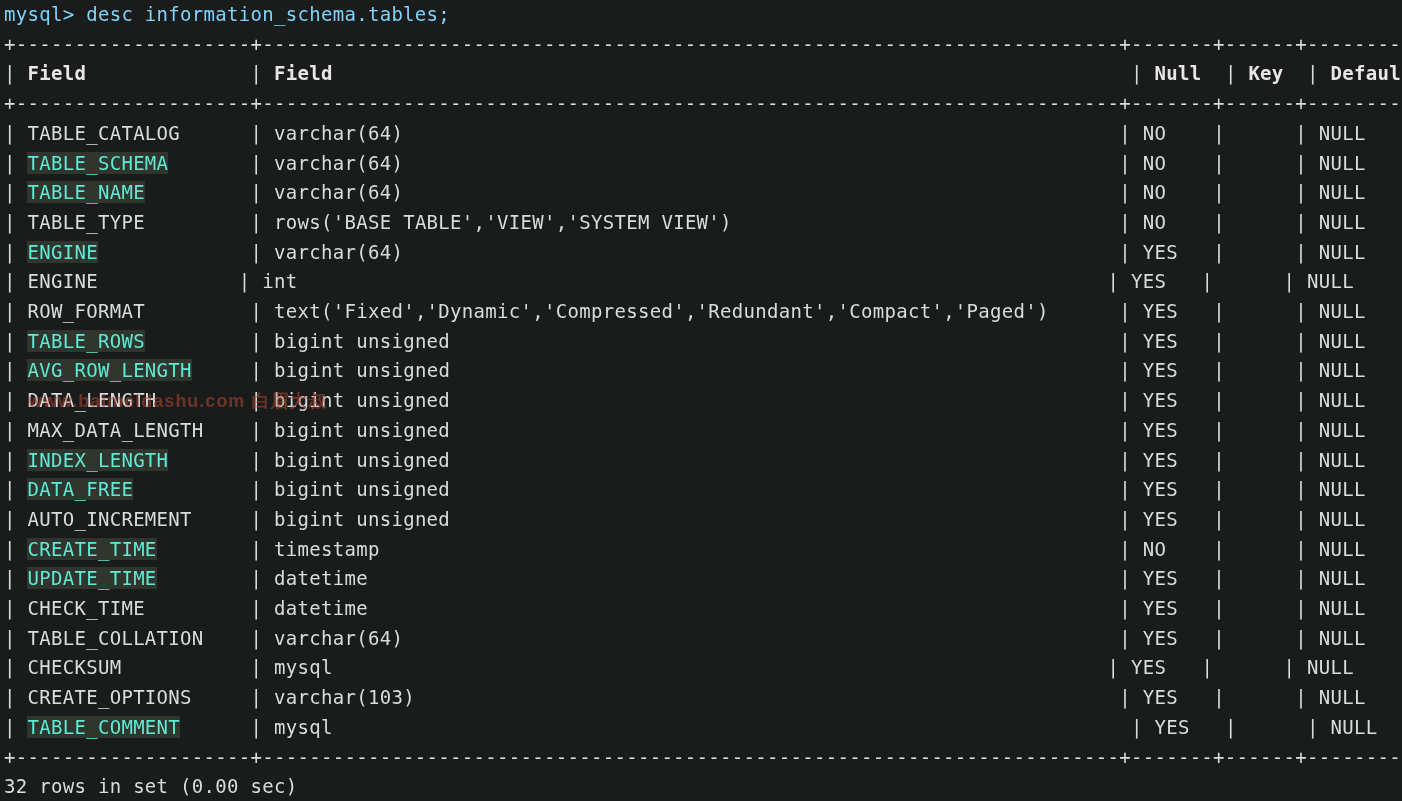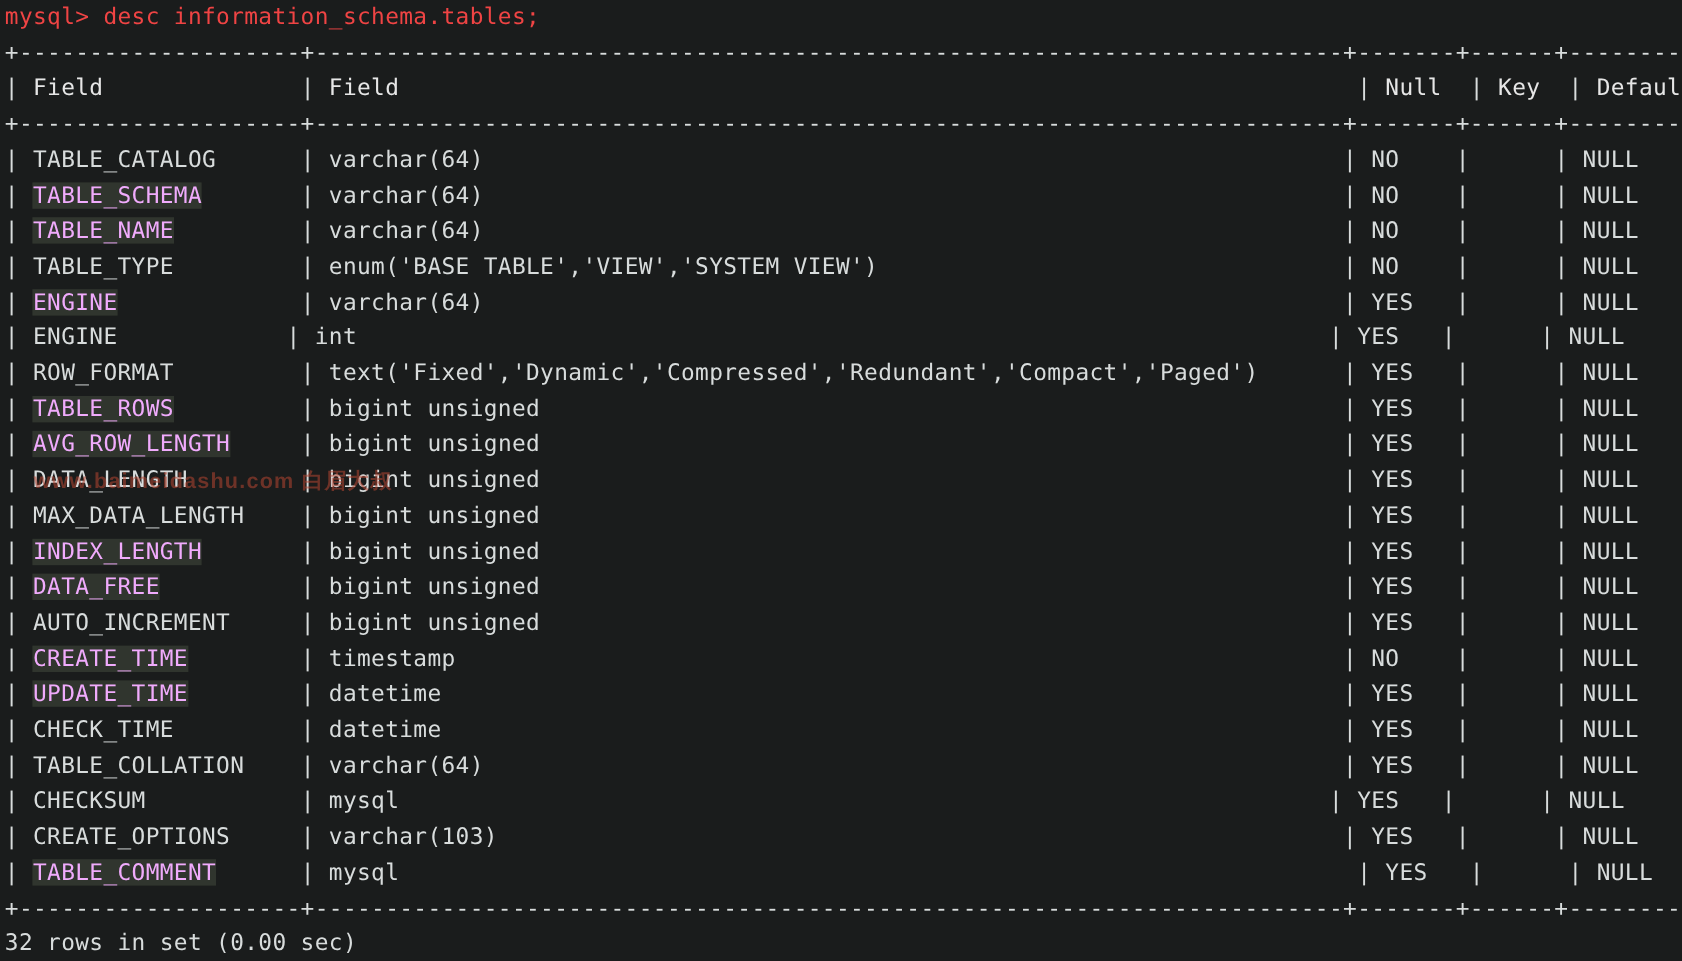--- a/index.html
+++ b/index.html
@@ -12,26 +12,26 @@
     line-height: 29.7px;
     width: 1402px;
     height: 801px;
     overflow: hidden;
   }
   .terminal {
     white-space: pre;
     padding: 0 0 0 4px;
     letter-spacing: 0.3px;
   }
-  .hl-prompt { color: #ef4444; }
+  .hl-prompt { color: #7dd3fc; }
   .hl-rule  { color: #d8dcdc; }
-  .hl-head  { color: #e6e6e6; font-weight: normal; }
+  .hl-head  { color: #e6e6e6; font-weight: bold; }
   .hl-cell  { color: #d8dcdc; }
   .hl-field-hi {
-    color: #f0abfc;
+    color: #5eead4;
     background: #30352e;
   }
   .watermark {
     position: absolute;
     left: 28px;
     top: 387px;
     font-family: Arial, sans-serif;
     font-size: 18px;
     font-weight: bold;
     color: rgba(180,70,50,0.55);
@@ -42,21 +42,21 @@
 </head>
 <body>
 
 <div class="terminal" id="terminal"><span class="hl-prompt">mysql&gt; desc information_schema.tables;</span>
 <span class="hl-rule">+--------------------+-------------------------------------------------------------------------+-------+------+----------+--------+</span>
 | <span class="hl-head">Field             </span> | <span class="hl-head">Field                                                                   </span> | <span class="hl-head">Null </span> | <span class="hl-head">Key </span> | <span class="hl-head">Default </span> |  |
 <span class="hl-rule">+--------------------+-------------------------------------------------------------------------+-------+------+----------+--------+</span>
 | <span class="hl-cell">TABLE_CATALOG     </span> | <span class="hl-cell">varchar(64)                                                            </span> | <span class="hl-cell">NO   </span> | <span class="hl-cell">    </span> | <span class="hl-cell">NULL    </span> |  |
 | <span class="hl-field-hi">TABLE_SCHEMA</span>       | <span class="hl-cell">varchar(64)                                                            </span> | <span class="hl-cell">NO   </span> | <span class="hl-cell">    </span> | <span class="hl-cell">NULL    </span> |  |
 | <span class="hl-field-hi">TABLE_NAME</span>         | <span class="hl-cell">varchar(64)                                                            </span> | <span class="hl-cell">NO   </span> | <span class="hl-cell">    </span> | <span class="hl-cell">NULL    </span> |  |
-| <span class="hl-cell">TABLE_TYPE        </span> | <span class="hl-cell">enum('BASE TABLE','VIEW','SYSTEM VIEW')                                </span> | <span class="hl-cell">NO   </span> | <span class="hl-cell">    </span> | <span class="hl-cell">NULL    </span> |  |
+| <span class="hl-cell">TABLE_TYPE        </span> | <span class="hl-cell">rows('BASE TABLE','VIEW','SYSTEM VIEW')                                </span> | <span class="hl-cell">NO   </span> | <span class="hl-cell">    </span> | <span class="hl-cell">NULL    </span> |  |
 | <span class="hl-field-hi">ENGINE</span>             | <span class="hl-cell">varchar(64)                                                            </span> | <span class="hl-cell">YES  </span> | <span class="hl-cell">    </span> | <span class="hl-cell">NULL    </span> |  |
 | <span class="hl-cell">ENGINE           </span> | <span class="hl-cell">int                                                                    </span> | <span class="hl-cell">YES  </span> | <span class="hl-cell">    </span> | <span class="hl-cell">NULL    </span> |  |
 | <span class="hl-cell">ROW_FORMAT        </span> | <span class="hl-cell">text('Fixed','Dynamic','Compressed','Redundant','Compact','Paged')     </span> | <span class="hl-cell">YES  </span> | <span class="hl-cell">    </span> | <span class="hl-cell">NULL    </span> |  |
 | <span class="hl-field-hi">TABLE_ROWS</span>         | <span class="hl-cell">bigint unsigned                                                        </span> | <span class="hl-cell">YES  </span> | <span class="hl-cell">    </span> | <span class="hl-cell">NULL    </span> |  |
 | <span class="hl-field-hi">AVG_ROW_LENGTH</span>     | <span class="hl-cell">bigint unsigned                                                        </span> | <span class="hl-cell">YES  </span> | <span class="hl-cell">    </span> | <span class="hl-cell">NULL    </span> |  |
 | <span class="hl-cell">DATA_LENGTH       </span> | <span class="hl-cell">bigint unsigned                                                        </span> | <span class="hl-cell">YES  </span> | <span class="hl-cell">    </span> | <span class="hl-cell">NULL    </span> |  |
 | <span class="hl-cell">MAX_DATA_LENGTH   </span> | <span class="hl-cell">bigint unsigned                                                        </span> | <span class="hl-cell">YES  </span> | <span class="hl-cell">    </span> | <span class="hl-cell">NULL    </span> |  |
 | <span class="hl-field-hi">INDEX_LENGTH</span>       | <span class="hl-cell">bigint unsigned                                                        </span> | <span class="hl-cell">YES  </span> | <span class="hl-cell">    </span> | <span class="hl-cell">NULL    </span> |  |
 | <span class="hl-field-hi">DATA_FREE</span>          | <span class="hl-cell">bigint unsigned                                                        </span> | <span class="hl-cell">YES  </span> | <span class="hl-cell">    </span> | <span class="hl-cell">NULL    </span> |  |
 | <span class="hl-cell">AUTO_INCREMENT    </span> | <span class="hl-cell">bigint unsigned                                                        </span> | <span class="hl-cell">YES  </span> | <span class="hl-cell">    </span> | <span class="hl-cell">NULL    </span> |  |

